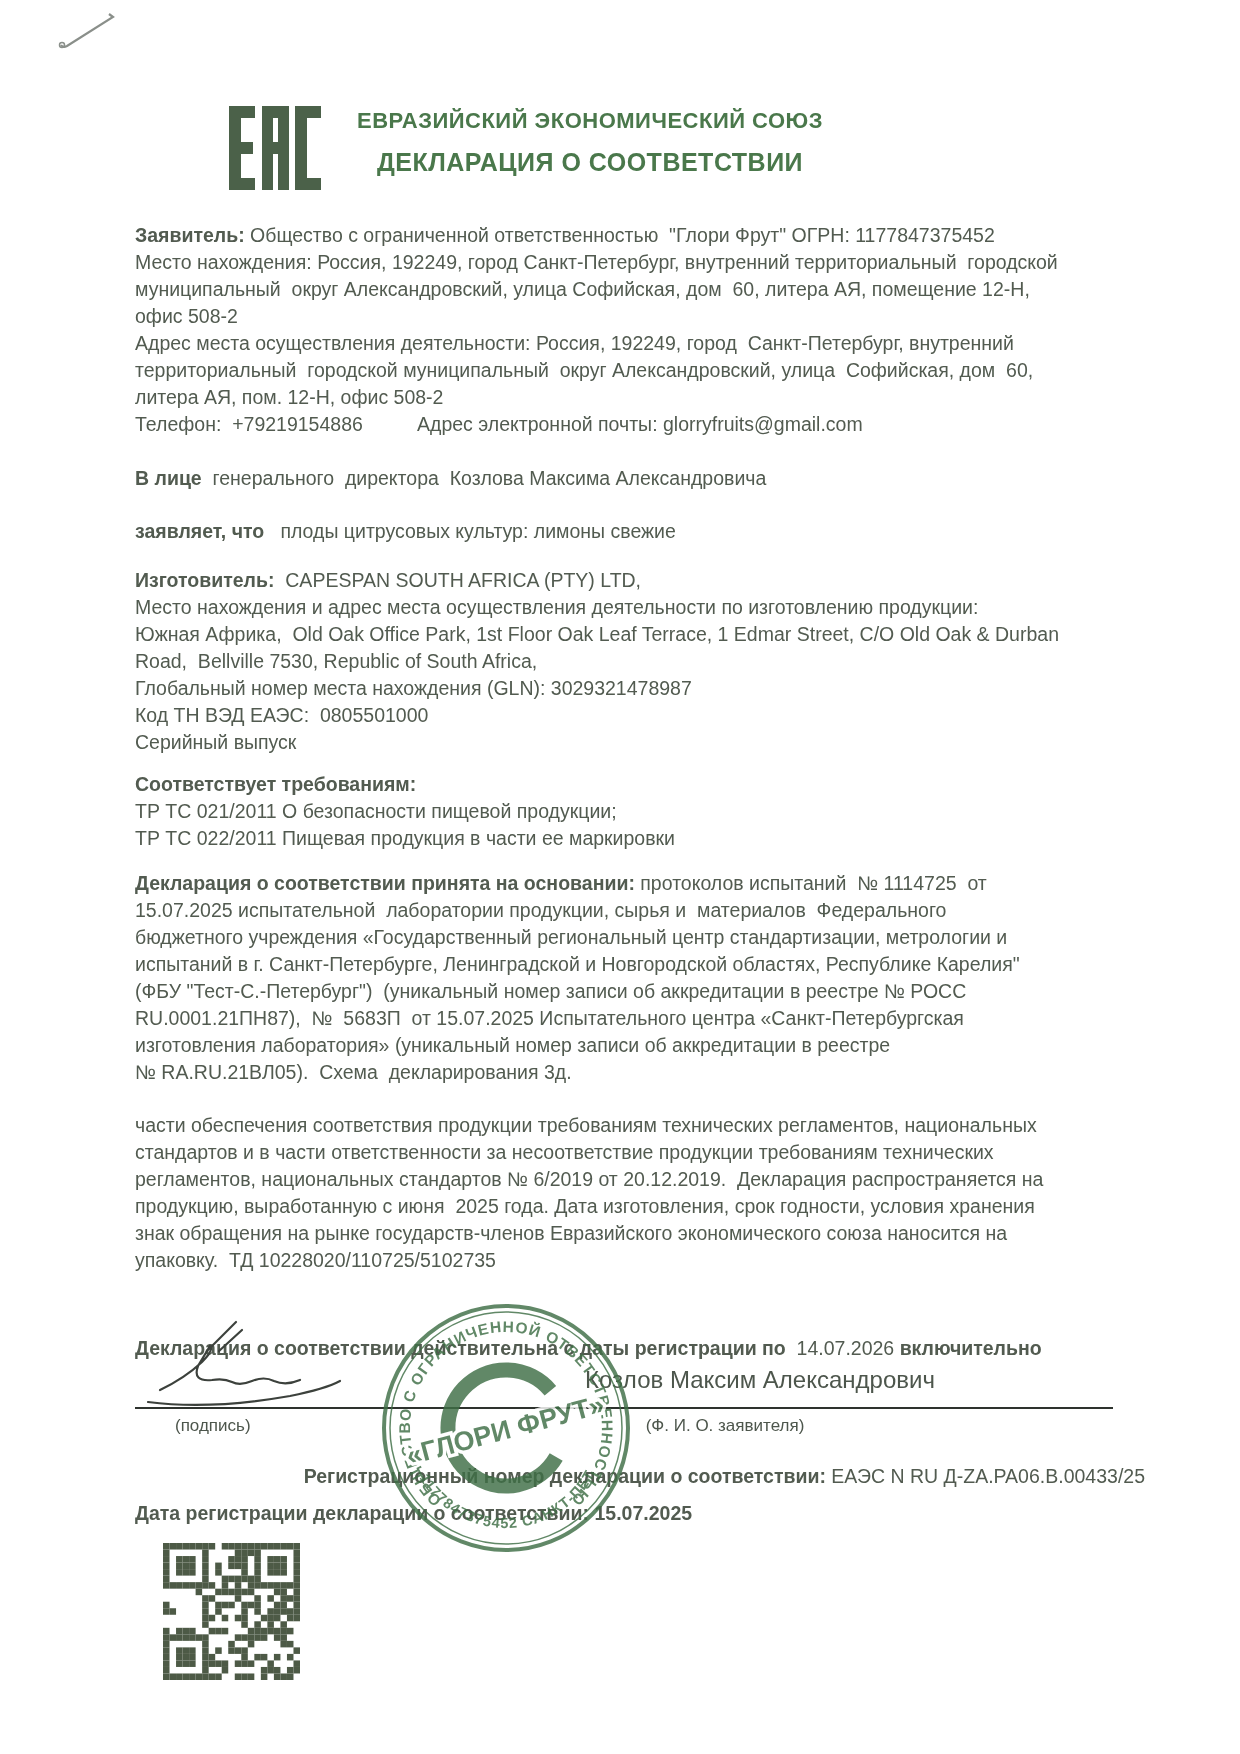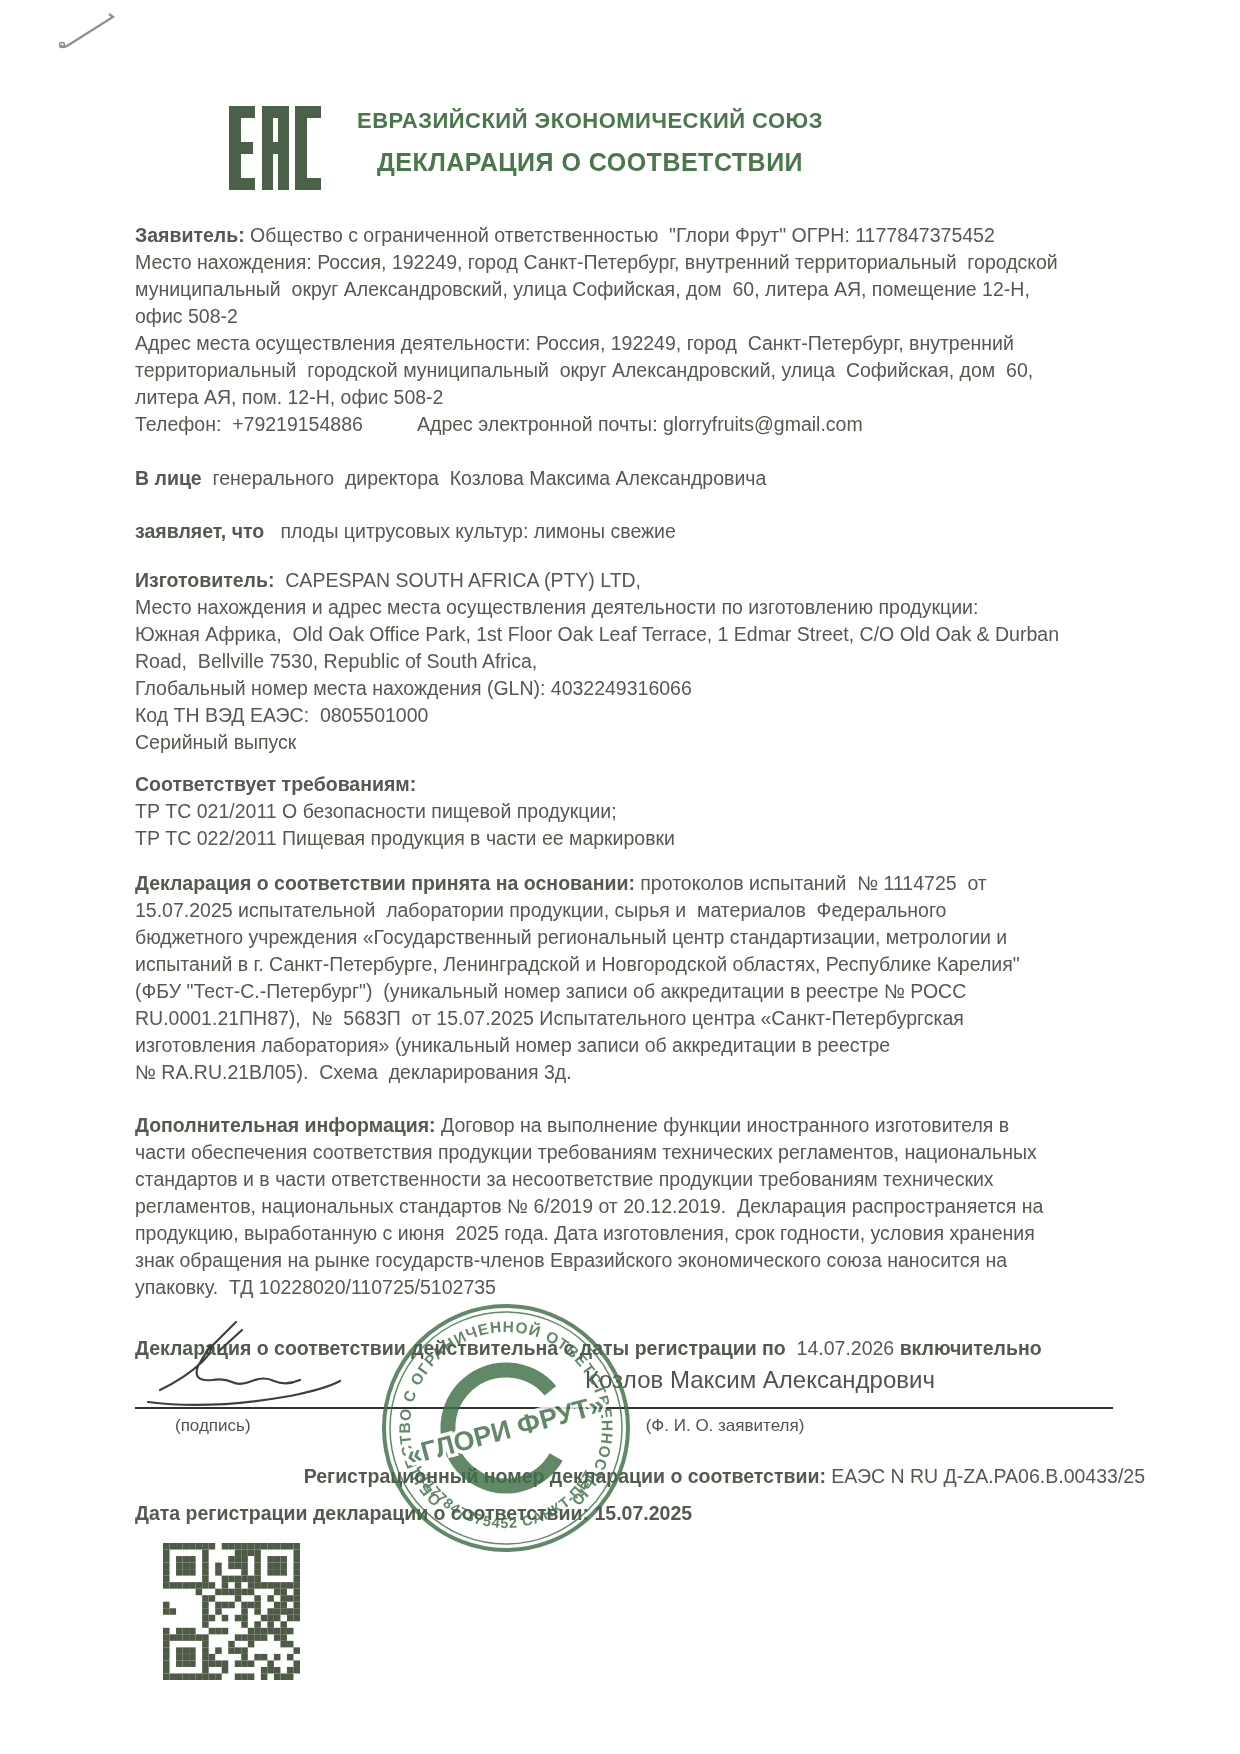--- a/index.html
+++ b/index.html
@@ -66,21 +66,21 @@
 
 <div class="abs block" style="top:518px;">
   <div class="ln"><span class="b">заявляет, что</span><span>   плоды цитрусовых культур: лимоны свежие</span></div>
 </div>
 
 <div class="abs block" style="top:567px;">
   <div class="ln"><span class="b">Изготовитель:</span><span>  CAPESPAN SOUTH AFRICA (PTY) LTD,</span></div>
   <div class="ln">Место нахождения и адрес места осуществления деятельности по изготовлению продукции:</div>
   <div class="ln">Южная Африка,  Old Oak Office Park, 1st Floor Oak Leaf Terrace, 1 Edmar Street, C/O Old Oak &amp; Durban</div>
   <div class="ln">Road,  Bellville 7530, Republic of South Africa,</div>
-  <div class="ln">Глобальный номер места нахождения (GLN): 4032249316066</div>
+  <div class="ln">Глобальный номер места нахождения (GLN): 3029321478987</div>
   <div class="ln">Код ТН ВЭД ЕАЭС:  0805501000</div>
   <div class="ln">Серийный выпуск</div>
 </div>
 
 <div class="abs block" style="top:771px;">
   <div class="ln b">Соответствует требованиям:</div>
   <div class="ln">ТР ТС 021/2011 О безопасности пищевой продукции;</div>
   <div class="ln">ТР ТС 022/2011 Пищевая продукция в части ее маркировки</div>
 </div>
 
@@ -89,21 +89,20 @@
   <div class="ln">15.07.2025 испытательной  лаборатории продукции, сырья и  материалов  Федерального</div>
   <div class="ln">бюджетного учреждения «Государственный региональный центр стандартизации, метрологии и</div>
   <div class="ln">испытаний в г. Санкт-Петербурге, Ленинградской и Новгородской областях, Республике Карелия"</div>
   <div class="ln">(ФБУ "Тест-С.-Петербург")  (уникальный номер записи об аккредитации в реестре № РОСС</div>
   <div class="ln">RU.0001.21ПН87),  №  5683П  от 15.07.2025 Испытательного центра «Санкт-Петербургская</div>
   <div class="ln">изготовления лаборатория» (уникальный номер записи об аккредитации в реестре</div>
   <div class="ln">№ RA.RU.21ВЛ05).  Схема  декларирования 3д.</div>
 </div>
 
 <div class="abs block" style="top:1112px;">
-  <div class="ln"><span class="b">Дополнительная информация:</span><span> Договор на выполнение функции иностранного изготовителя в</span></div>
   <div class="ln">части обеспечения соответствия продукции требованиям технических регламентов, национальных</div>
   <div class="ln">стандартов и в части ответственности за несоответствие продукции требованиям технических</div>
   <div class="ln">регламентов, национальных стандартов № 6/2019 от 20.12.2019.  Декларация распространяется на</div>
   <div class="ln">продукцию, выработанную с июня  2025 года. Дата изготовления, срок годности, условия хранения</div>
   <div class="ln">знак обращения на рынке государств-членов Евразийского экономического союза наносится на</div>
   <div class="ln">упаковку.  ТД 10228020/110725/5102735</div>
 </div>
 
 <div class="abs block" style="top:1335px;">
   <div class="ln"><span class="b">Декларация о соответствии действительна с даты регистрации по</span><span>  14.07.2026 </span><span class="b">включительно</span></div>

